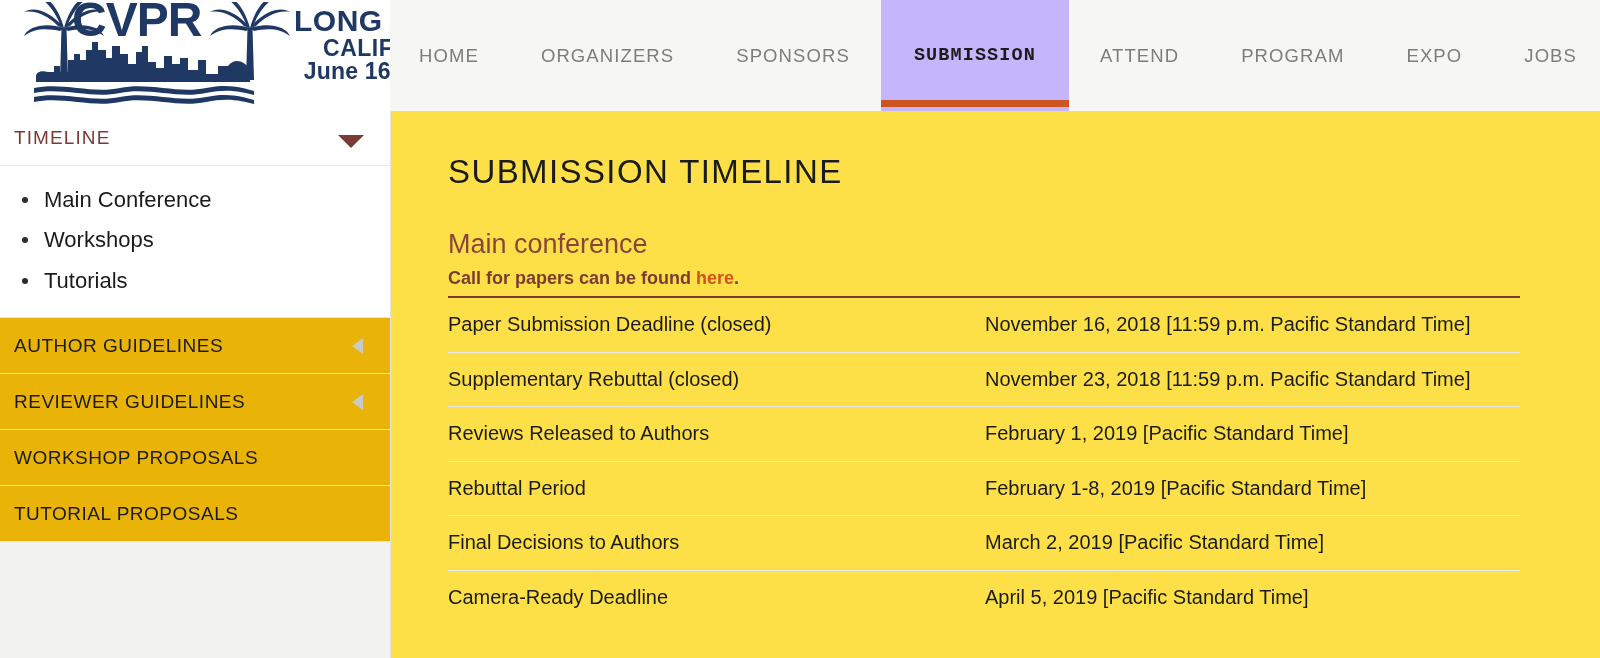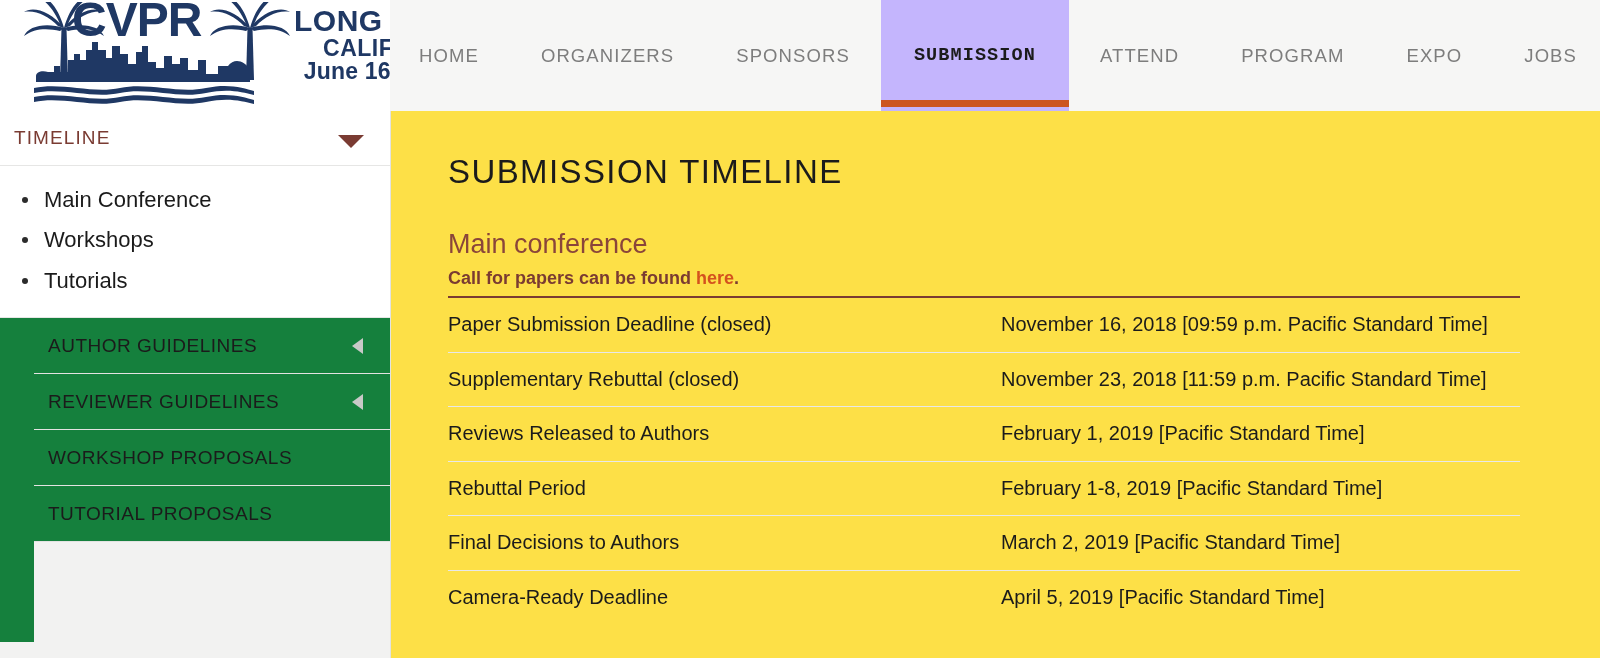--- a/index.html
+++ b/index.html
@@ -94,21 +94,21 @@
     position:relative;
     font-size:22px; color:#1b1b1b;
     padding:5px 0 5px 44px;
     line-height:1.38;
     cursor:pointer;
   }
   .sb-sublist li::before {
     content:""; position:absolute; left:22px; top:17px;
     width:6px; height:6px; border-radius:50%; background:#2b2b2b;
   }
-  .sb-menu { background:#15803d;padding-left:34px; }
+  .sb-menu { background:#eab308; }
   .sb-item {
     position:relative; height:56px;
     display:flex; align-items:center;
     border-bottom:1px solid #e3e3e2;
     cursor:pointer;
   }
   .sb-item-label {
     margin-left:14px; font-size:19px; letter-spacing:0.5px;
     color:#1b1b1b;
   }
@@ -146,21 +146,20 @@
     width:1072px; height:2px; background:#7a3b32;
   }
 
   .timeline-table {
     position:absolute; left:57px; top:187px;
     width:1072px;
   }
   .tr {
     display:flex; height:54.5px; align-items:center;
     border-bottom:1px solid #e8e8e8;
-    gap:16px;
   }
   .tr:last-child { border-bottom:none; }
   .td-event {
     width:537px; font-size:20px; color:#1b1b1b;
     padding-left:0px; white-space:nowrap;
   }
   .td-date {
     flex:1; font-size:20px; color:#1b1b1b; white-space:nowrap;
   }
 </style>
@@ -257,21 +256,21 @@
 
   <main class="main">
     <h1 class="page-title">SUBMISSION TIMELINE</h1>
     <h2 class="section-title">Main conference</h2>
     <div class="cfp-line"><span>Call for papers can be found </span><a class="cfp-link" href="#">here</a><span>.</span></div>
     <div class="rule"></div>
 
     <div class="timeline-table">
       <div class="tr">
         <div class="td-event">Paper Submission Deadline (closed)</div>
-        <div class="td-date">November 16, 2018 [09:59 p.m. Pacific Standard Time]</div>
+        <div class="td-date">November 16, 2018 [11:59 p.m. Pacific Standard Time]</div>
       </div>
       <div class="tr">
         <div class="td-event">Supplementary Rebuttal (closed)</div>
         <div class="td-date">November 23, 2018 [11:59 p.m. Pacific Standard Time]</div>
       </div>
       <div class="tr">
         <div class="td-event">Reviews Released to Authors</div>
         <div class="td-date">February 1, 2019 [Pacific Standard Time]</div>
       </div>
       <div class="tr">

